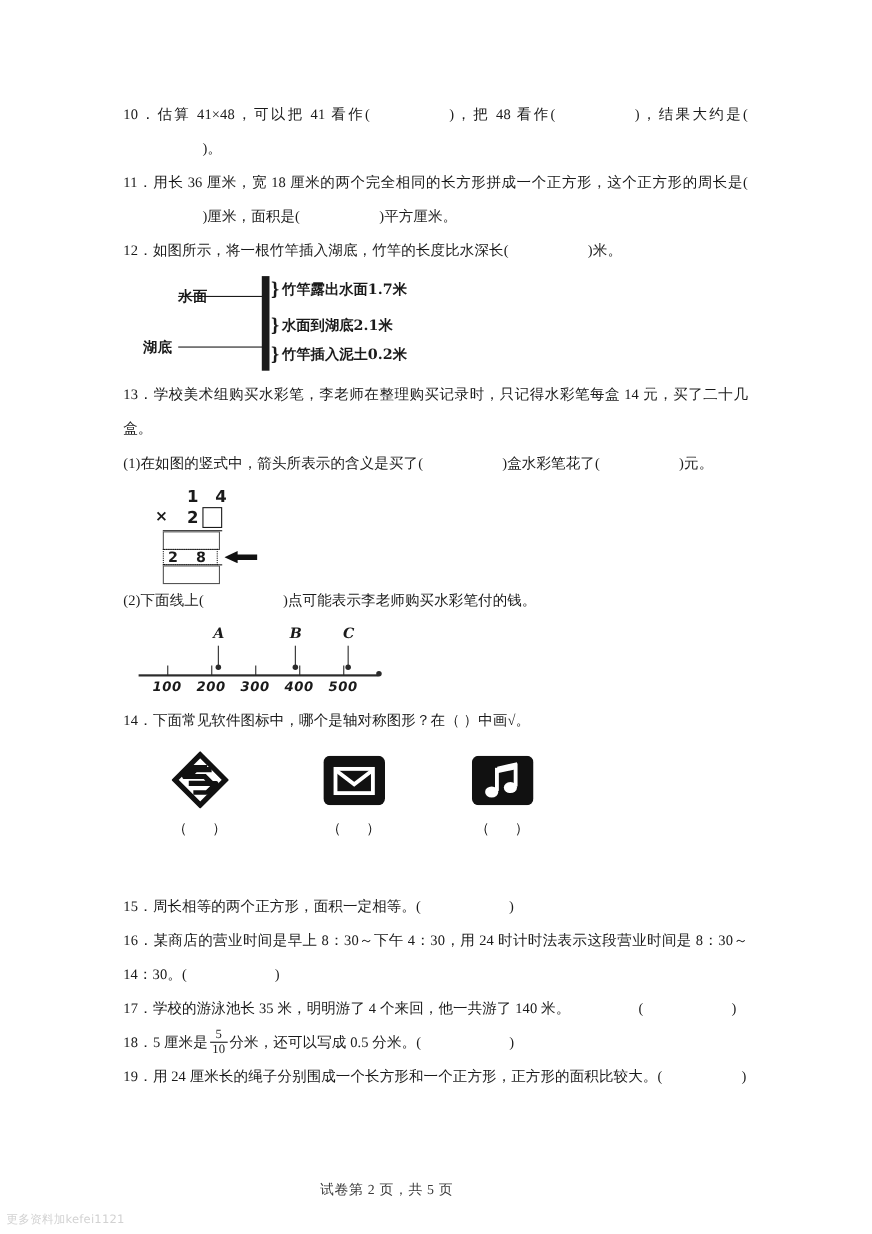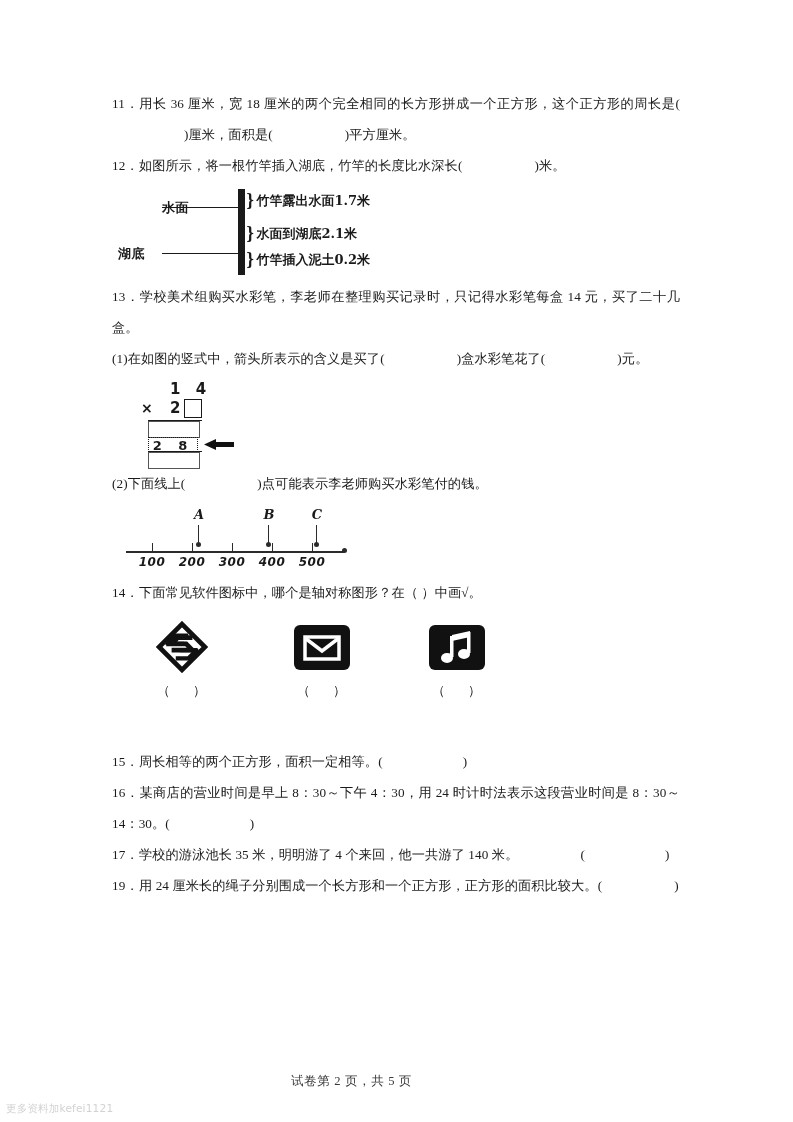--- a/index.html
+++ b/index.html
@@ -283,34 +283,37 @@
     letter-spacing: 0.2px;
   }
   .spacer-sec { height: 34px; }
 </style>
 </head>
 <body>
 
 <div class="page">
   <div class="content">
 
+    <div class="q">
+      <span class="q-num">10．</span><span>估算 41×48，可以把 41 看作(</span><span class="blank-lg"></span><span>)，把 48 看作(</span><span class="blank-lg"></span><span>)，结果大约是(</span><span class="blank-lg"></span><span>)。</span>
+    </div>
 
     <div class="q">
       <span class="q-num">11．</span><span>用长 36 厘米，宽 18 厘米的两个完全相同的长方形拼成一个正方形，这个正方形的周长是(</span><span class="blank-lg"></span><span>)厘米，面积是(</span><span class="blank-lg"></span><span>)平方厘米。</span>
     </div>
 
     <div class="q">
       <span class="q-num">12．</span><span>如图所示，将一根竹竿插入湖底，竹竿的长度比水深长(</span><span class="blank-lg"></span><span>)米。</span>
     </div>
 
     <div class="pole-fig">
       <div class="pole-bar"></div>
       <div class="pole-label" style="left:0px; top:14px;margin-left:44px;">水面</div>
       <div class="pole-lead" style="left:44px; top:22px; width:78px;"></div>
-      <div class="pole-label" style="left:0px; top:60px;">湖底</div>
+      <div class="pole-label" style="left:12px; top:60px;">湖底</div>
       <div class="pole-lead" style="left:44px; top:68px; width:78px;"></div>
       <div class="brace" style="top:7px;"><span class="bz">}</span><span>竹竿露出水面1.7米</span></div>
       <div class="brace" style="top:40px;"><span class="bz">}</span><span>水面到湖底2.1米</span></div>
       <div class="brace" style="top:66px;"><span class="bz">}</span><span>竹竿插入泥土0.2米</span></div>
     </div>
 
     <div class="q">
       <span class="q-num">13．</span><span>学校美术组购买水彩笔，李老师在整理购买记录时，只记得水彩笔每盒 14 元，买了二十几盒。</span>
     </div>
 
@@ -433,20 +436,23 @@
     </div>
 
     <div class="q">
       <span class="q-num">16．</span><span>某商店的营业时间是早上 8：30～下午 4：30，用 24 时计时法表示这段营业时间是 8：30～14：30。(</span><span class="blank-xl"></span><span>)</span>
     </div>
 
     <div class="q">
       <span class="q-num">17．</span><span>学校的游泳池长 35 米，明明游了 4 个来回，他一共游了 140 米。</span><span class="blank-md"></span><span>(</span><span class="blank-xl"></span><span>)</span>
     </div>
 
+    <div class="q">
+      <span class="q-num">18．</span><span>5 厘米是</span><span class="frac"><span class="num">5</span><span class="den">10</span></span><span>分米，还可以写成 0.5 分米。(</span><span class="blank-xl"></span><span>)</span>
+    </div>
 
     <div class="q">
       <span class="q-num">19．</span><span>用 24 厘米长的绳子分别围成一个长方形和一个正方形，正方形的面积比较大。(</span><span class="blank-lg"></span><span>)</span>
     </div>
 
   </div>
 
   <div class="footer">试卷第 2 页，共 5 页</div>
   <div class="watermark">更多资料加kefei1121</div>
 </div>

